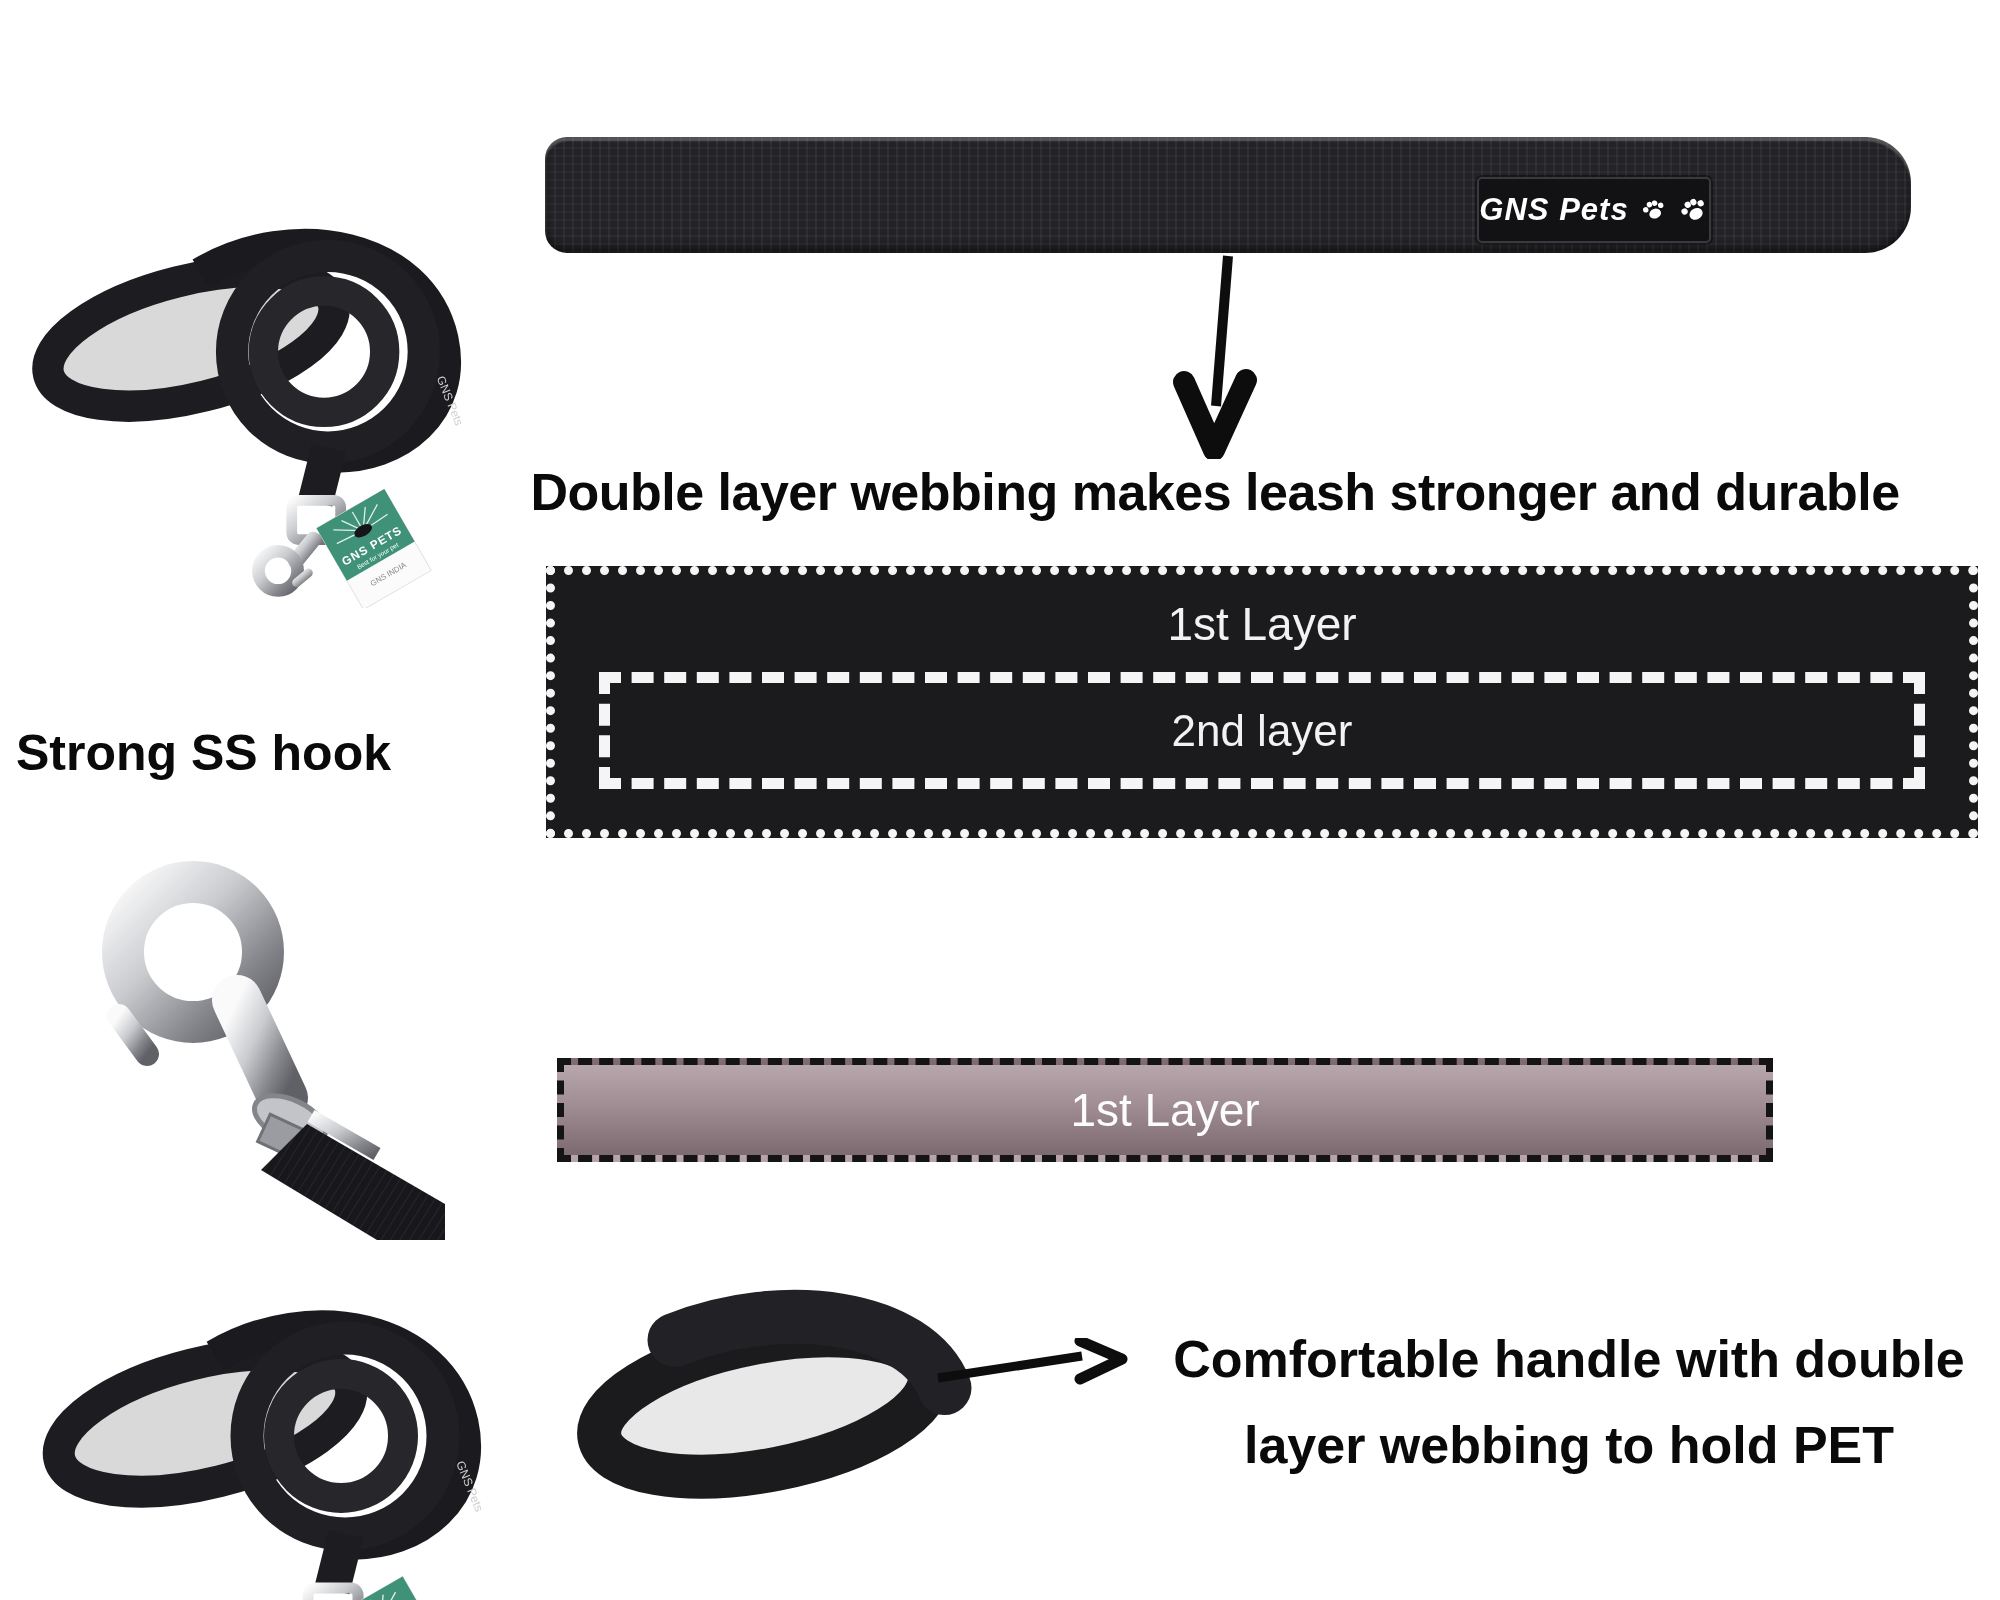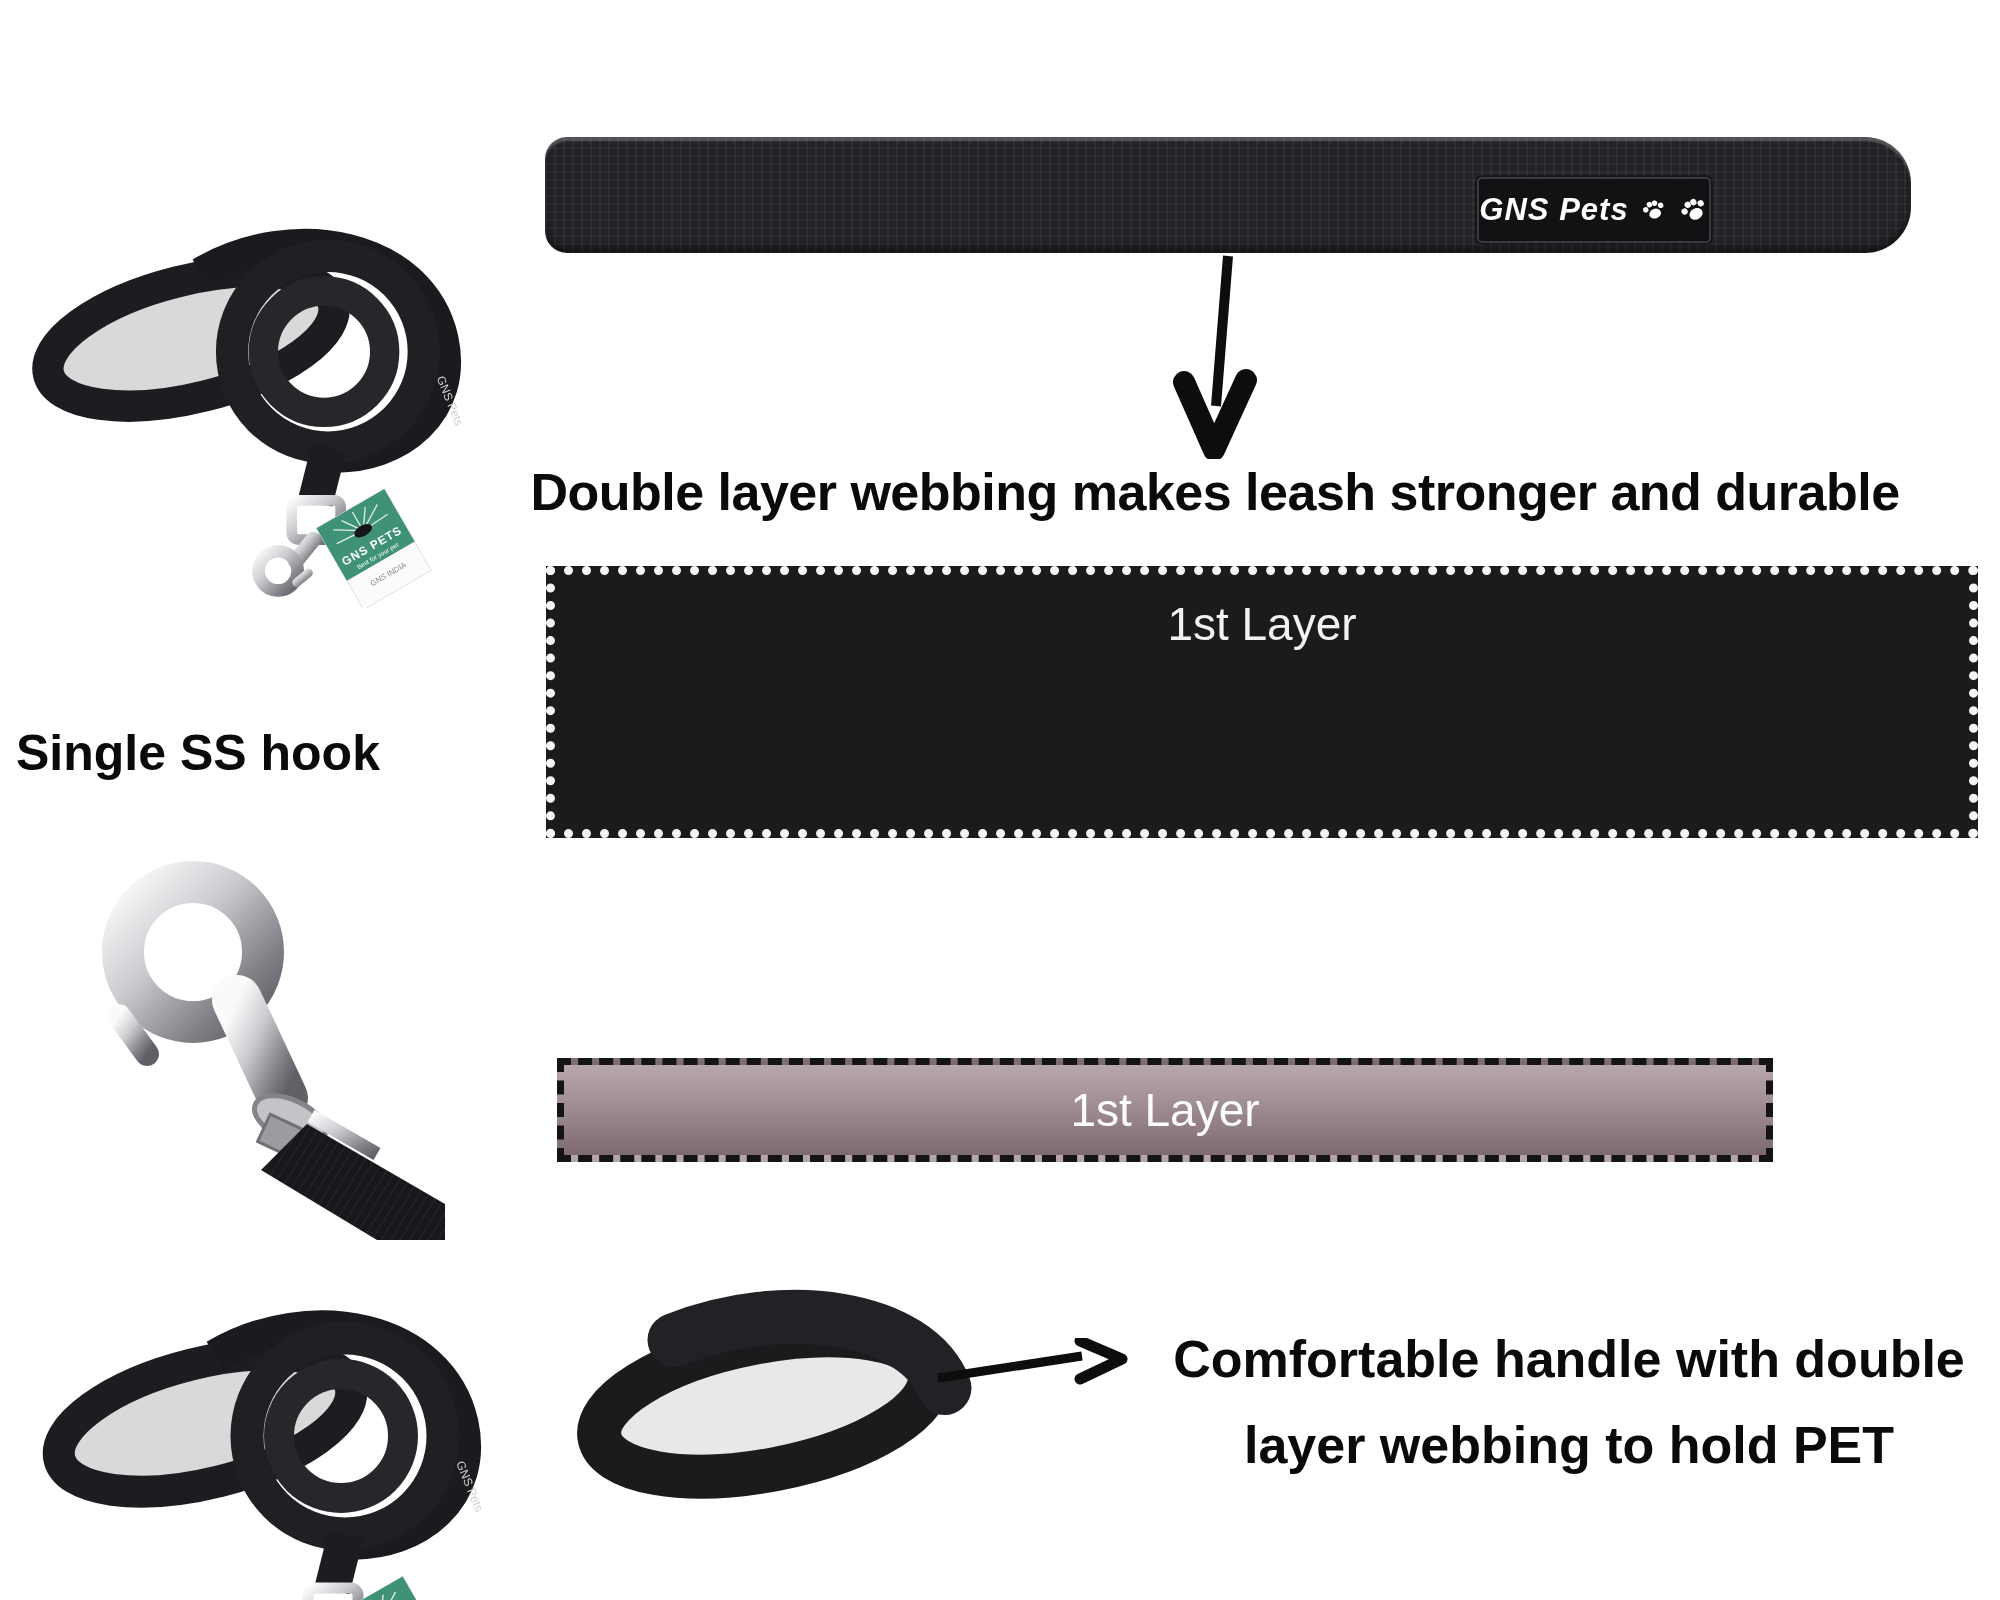--- a/index.html
+++ b/index.html
@@ -142,23 +142,26 @@
 
   <svg class="arrow" style="left:1168px;top:254px" width="120" height="205" viewBox="0 0 120 205">
     <line x1="60" y1="2" x2="48" y2="152" stroke-width="10"></line>
     <path d="M16,128 L46,196 L78,126" stroke-width="22" stroke-linecap="round" stroke-linejoin="round"></path>
   </svg>
 
   <div class="h1">Double layer webbing  makes leash stronger and durable</div>
 
   <div class="dl-outer">
     <div class="dl-first">1st Layer</div>
+    <div class="dl-inner">
+      <span>2nd layer</span>
+    </div>
   </div>
 
-  <div class="h-hook">Single  SS hook</div>
+  <div class="h-hook">Strong  SS hook</div>
 
   <svg class="art" style="left:55px;top:840px" width="390" height="400" viewBox="0 0 390 400">
     <circle cx="138" cy="112" r="70" fill="none" stroke="url(#metalG)" stroke-width="42"></circle>
     <path d="M64,176 L92,214" stroke="url(#metalG)" stroke-width="24" stroke-linecap="round"></path>
     <path d="M182,160 L228,258" stroke="url(#metalG)" stroke-width="50" stroke-linecap="round"></path>
     <ellipse cx="235" cy="280" rx="38" ry="20" transform="rotate(25 235 280)" fill="#c2c4c8" stroke="#83858a" stroke-width="5"></ellipse>
     <rect x="206" y="286" width="62" height="30" transform="rotate(25 237 301)" fill="#9a9ca1" stroke="#6f7176" stroke-width="3"></rect>
     <polygon points="252,284 390,364 390,400 322,400 206,330" fill="url(#weave)"></polygon>
     <path d="M256,276 L322,314" stroke="url(#metalG)" stroke-width="14"></path>
   </svg>

